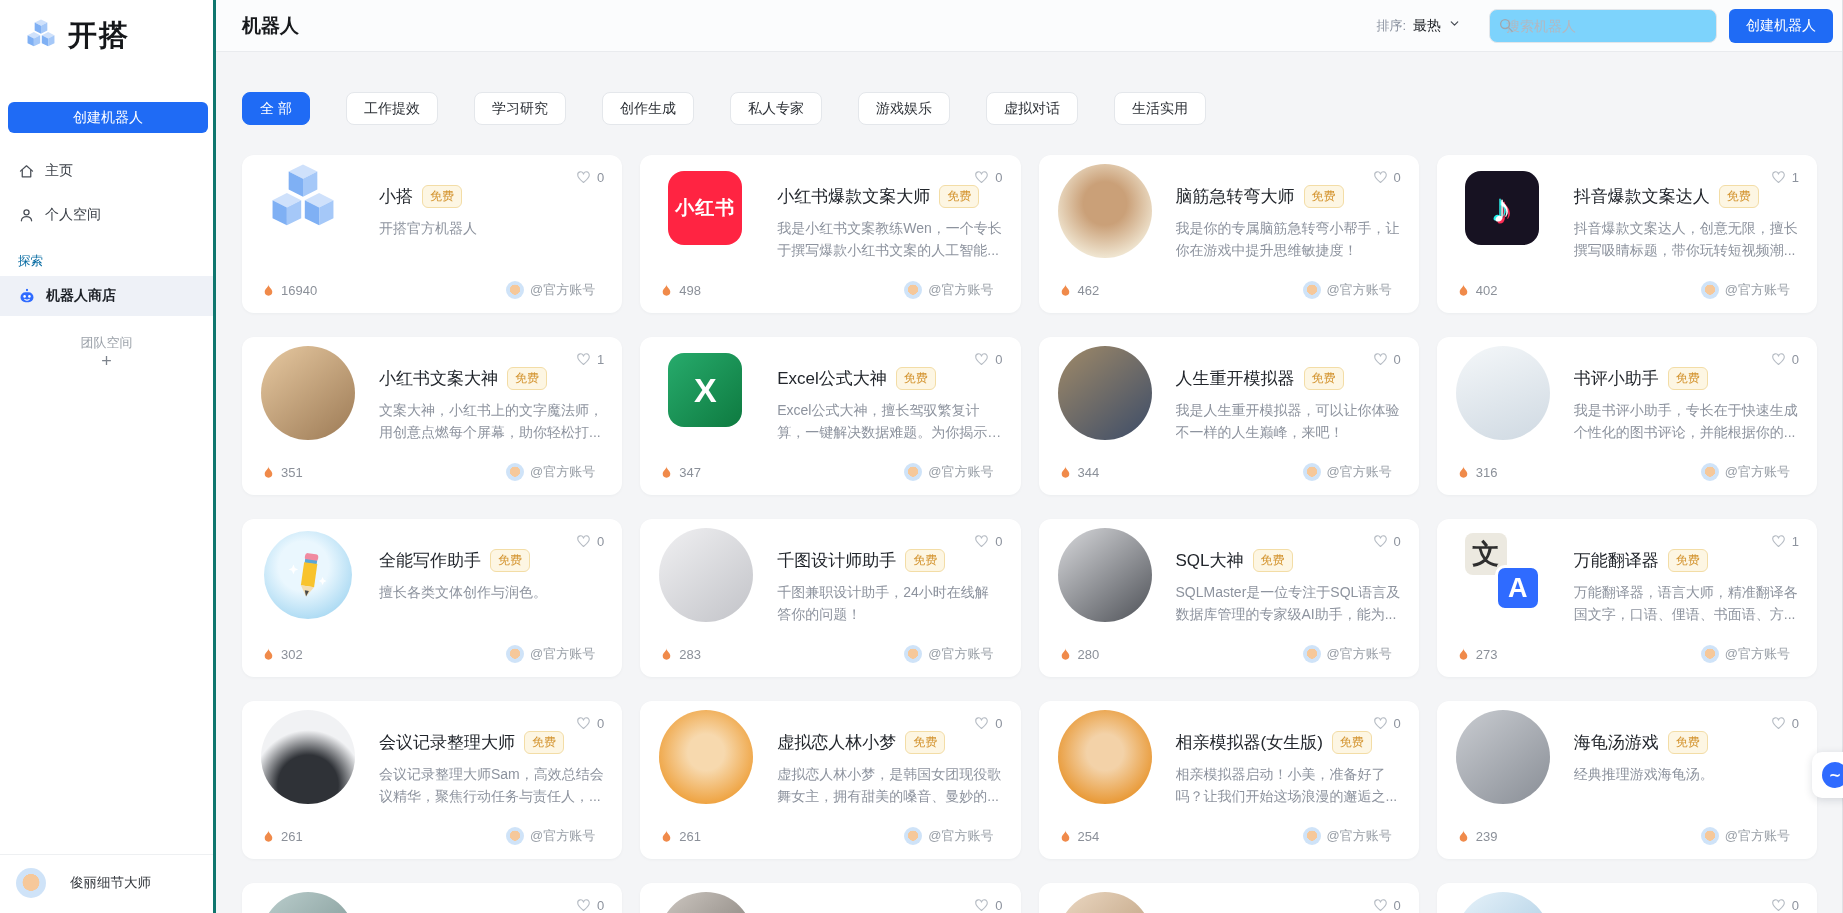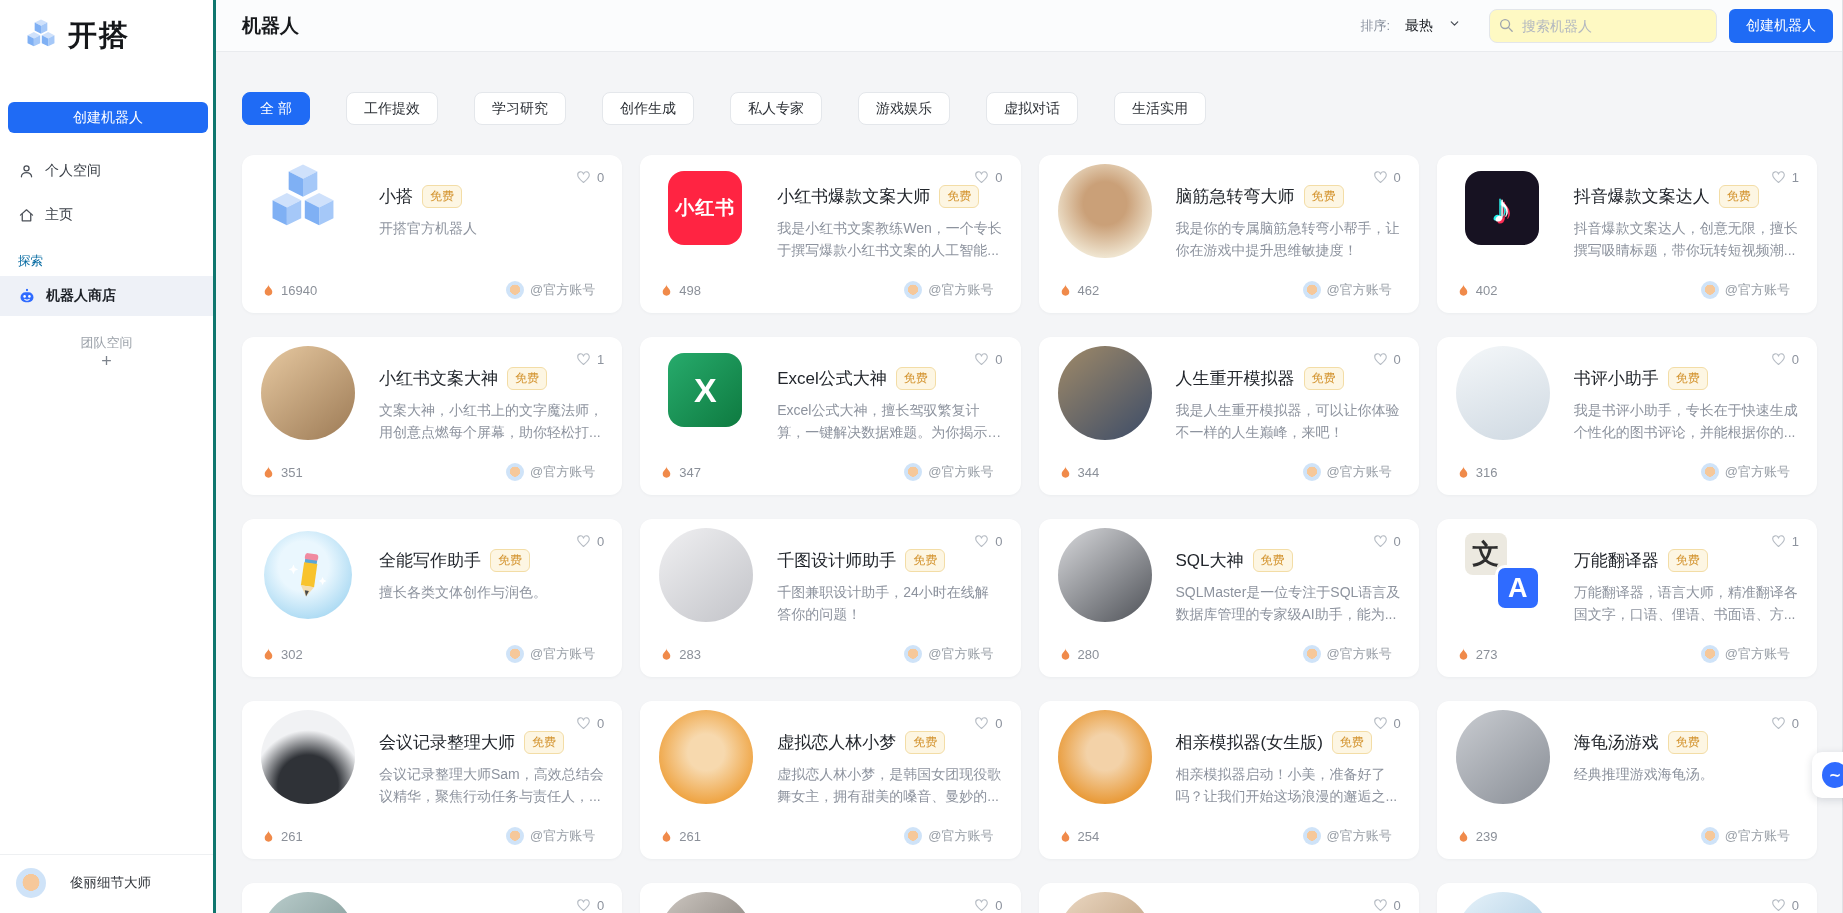--- a/index.html
+++ b/index.html
@@ -44,28 +44,28 @@
   }
   .user-name { font-size:13.5px; color:#33373d; }
   
   .main { position:absolute; left:216px; top:0; right:0; height:913px; overflow:hidden; }
   .topbar {
     height:52px; background:#fbfcfd; border-bottom:1px solid #e9ebee;
     display:flex; align-items:center; padding:0 10px 0 26px;
   }
   .page-title { font-size:19px; font-weight:600; color:#17191c; }
   .topbar-right { margin-left:auto; display:flex; align-items:center; }
-  .sort-group { display:flex; align-items:flex-start; gap:15px; cursor:pointer; margin-right:28px; }
+  .sort-group { display:flex; align-items:flex-start; gap:7px; cursor:pointer; margin-right:28px; }
   .sort-label { font-size:13px; color:#8a919f; }
   .sort-value { font-size:14px; color:#202328; }
   .search-box { position:relative; width:228px; height:34px; margin-right:12px; }
   .search-box svg { position:absolute; left:9px; top:8px; }
   .search-box input {
     width:100%; height:100%; border:1px solid #e3e6ea; border-radius:8px;
-    background:#fef9c3; padding:0 10px 0 32px; font-size:14px; color:#333;
+    background:#7dd3fc; padding:0 10px 0 16px; font-size:14px; color:#333;
     outline:none; font-family:inherit;
   }
   .search-box input::placeholder { color:#b3b8c0; }
   .create-btn-top {
     width:104px; height:34px; background:#1f6bf5; color:#fff; border:none;
     border-radius:6px; font-size:14px; cursor:pointer; font-family:inherit;
   }
   
   .content { padding:0 26px; }
   .filters { display:flex; gap:36px; margin-top:40px; }
@@ -184,32 +184,32 @@
         <polygon points="41,23 33,27 33,37 41,33" fill="#a5c8f8"></polygon>
       </g>
     </svg>
     <span class="logo-text">开搭</span>
   </div>
 
   <button class="create-btn-side">创建机器人</button>
 
   <nav class="nav">
     <div class="nav-item">
+      <svg width="17" height="17" viewBox="0 0 24 24" fill="none" stroke="#4a4f57" stroke-width="1.8" stroke-linecap="round" stroke-linejoin="round">
+          <path d="M3.5 11.5 L12 4 L20.5 11.5"></path>
+          <path d="M6 10 V19.5 H18 V10"></path>
+        </svg>
+      <span>主页</span>
+    </div>
+    <div class="nav-item">
       <svg width="17" height="17" viewBox="0 0 24 24" fill="none" stroke="#4a4f57" stroke-width="1.8" stroke-linecap="round">
           <circle cx="12" cy="7.5" r="3.6"></circle>
           <path d="M4.8 19.5 a7.2 6 0 0 1 14.4 0"></path>
         </svg>
       <span>个人空间</span>
-    </div>
-    <div class="nav-item">
-      <svg width="17" height="17" viewBox="0 0 24 24" fill="none" stroke="#4a4f57" stroke-width="1.8" stroke-linecap="round" stroke-linejoin="round">
-          <path d="M3.5 11.5 L12 4 L20.5 11.5"></path>
-          <path d="M6 10 V19.5 H18 V10"></path>
-        </svg>
-      <span>主页</span>
     </div>
     <div class="nav-section">探索</div>
     <div class="nav-item active">
       <svg width="18" height="18" viewBox="0 0 24 24">
           <rect x="11.2" y="2.2" width="1.6" height="3.4" rx="0.8" fill="#2f6bff"></rect>
           <circle cx="12" cy="4" r="1.4" fill="#2f6bff"></circle>
           <rect x="3.4" y="7" width="17.2" height="13.4" rx="6.5" fill="#2f6bff"></rect>
           <circle cx="8.8" cy="12.5" r="1.7" fill="#fff"></circle>
           <circle cx="15.2" cy="12.5" r="1.7" fill="#fff"></circle>
           <path d="M9 16.5 q3 2 6 0" stroke="#fff" stroke-width="1.4" fill="none" stroke-linecap="round"></path>

